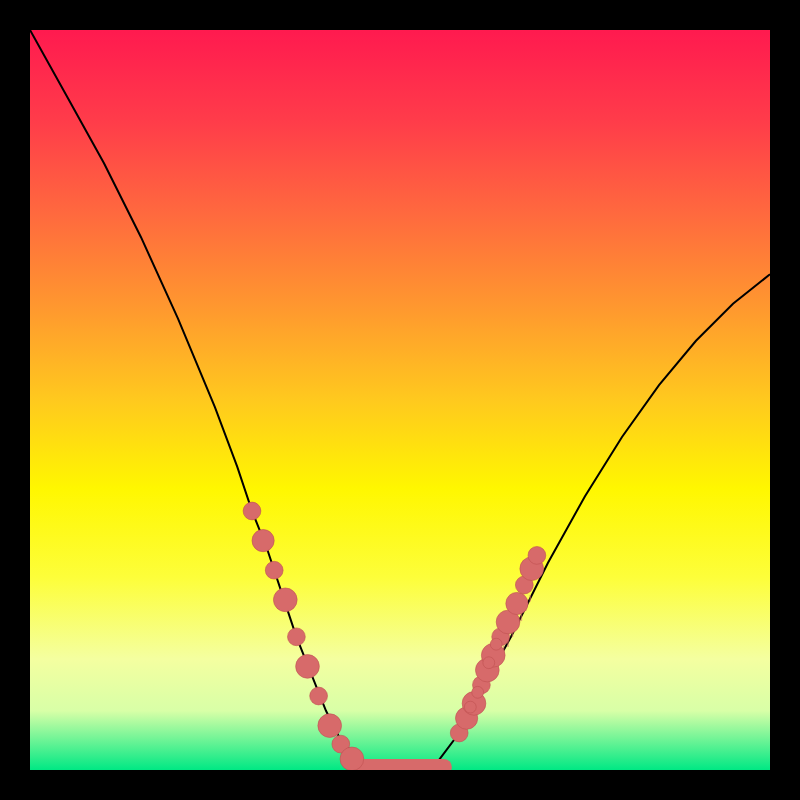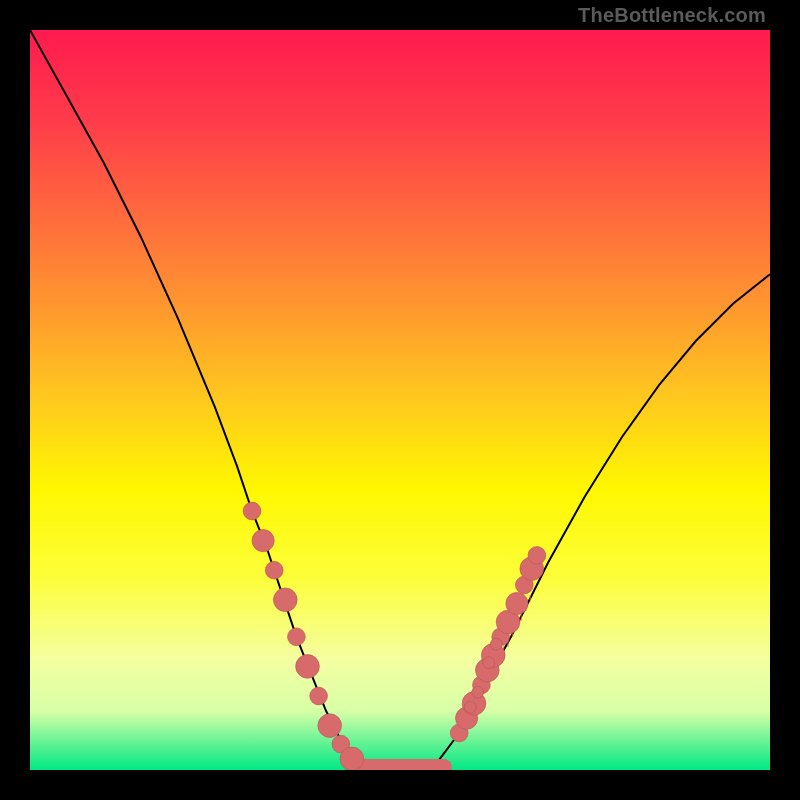--- a/index.html
+++ b/index.html
@@ -53,21 +53,20 @@
     font-size: 20px;
     font-weight: 600;
     letter-spacing: 0.2px;
     user-select: none;
   }
 </style>
 </head>
 <body>
 
 <div class="stage">
-  <div class="watermark">TheBottleneck.com</div>
   <div class="plot-area">
     <div class="gradient"></div>
     <svg class="svg-layer" viewBox="0 0 740 740" preserveAspectRatio="none">
       <g id="svg-content">
           <path d="M0.0 0.0 L37.0 66.6 L74.0 133.2 L111.0 207.2 L148.0 288.6 L185.0 377.4 L207.2 436.6 L222.0 481.0 L236.8 518.0 L251.6 562.4 L266.4 606.8 L281.2 643.8 L296.0 680.8 L310.8 710.4 L333.0 732.6 L355.2 740.0 L370.0 740.0 L384.8 740.0 L407.0 732.6 L429.2 703.0 L444.0 673.4 L481.0 606.8 L518.0 532.8 L555.0 466.2 L592.0 407.0 L629.0 355.2 L666.0 310.8 L703.0 273.8 L740.0 244.2" fill="none" stroke="#000000" stroke-width="2"></path>
           <rect x="325.6" y="728.9" width="96.19999999999993" height="16.28" rx="8.14" fill="#d76a6a"></rect>
           <line x1="429.2" x2="429.2" y1="698.8098077743908" y2="707.1901922256092" stroke="#d76a6a" stroke-width="1.5" opacity="0.55"></line>
           <line x1="433.64" x2="433.64" y1="688.8391824610385" y2="699.4008175389615" stroke="#d76a6a" stroke-width="1.5" opacity="0.55"></line>
           <line x1="438.08000000000004" x2="438.08000000000004" y1="682.2100612036437" y2="688.2699387963563" stroke="#d76a6a" stroke-width="1.5" opacity="0.55"></line>
           <line x1="442.52000000000004" x2="442.52000000000004" y1="672.9906389114954" y2="679.7293610885044" stroke="#d76a6a" stroke-width="1.5" opacity="0.55"></line>

